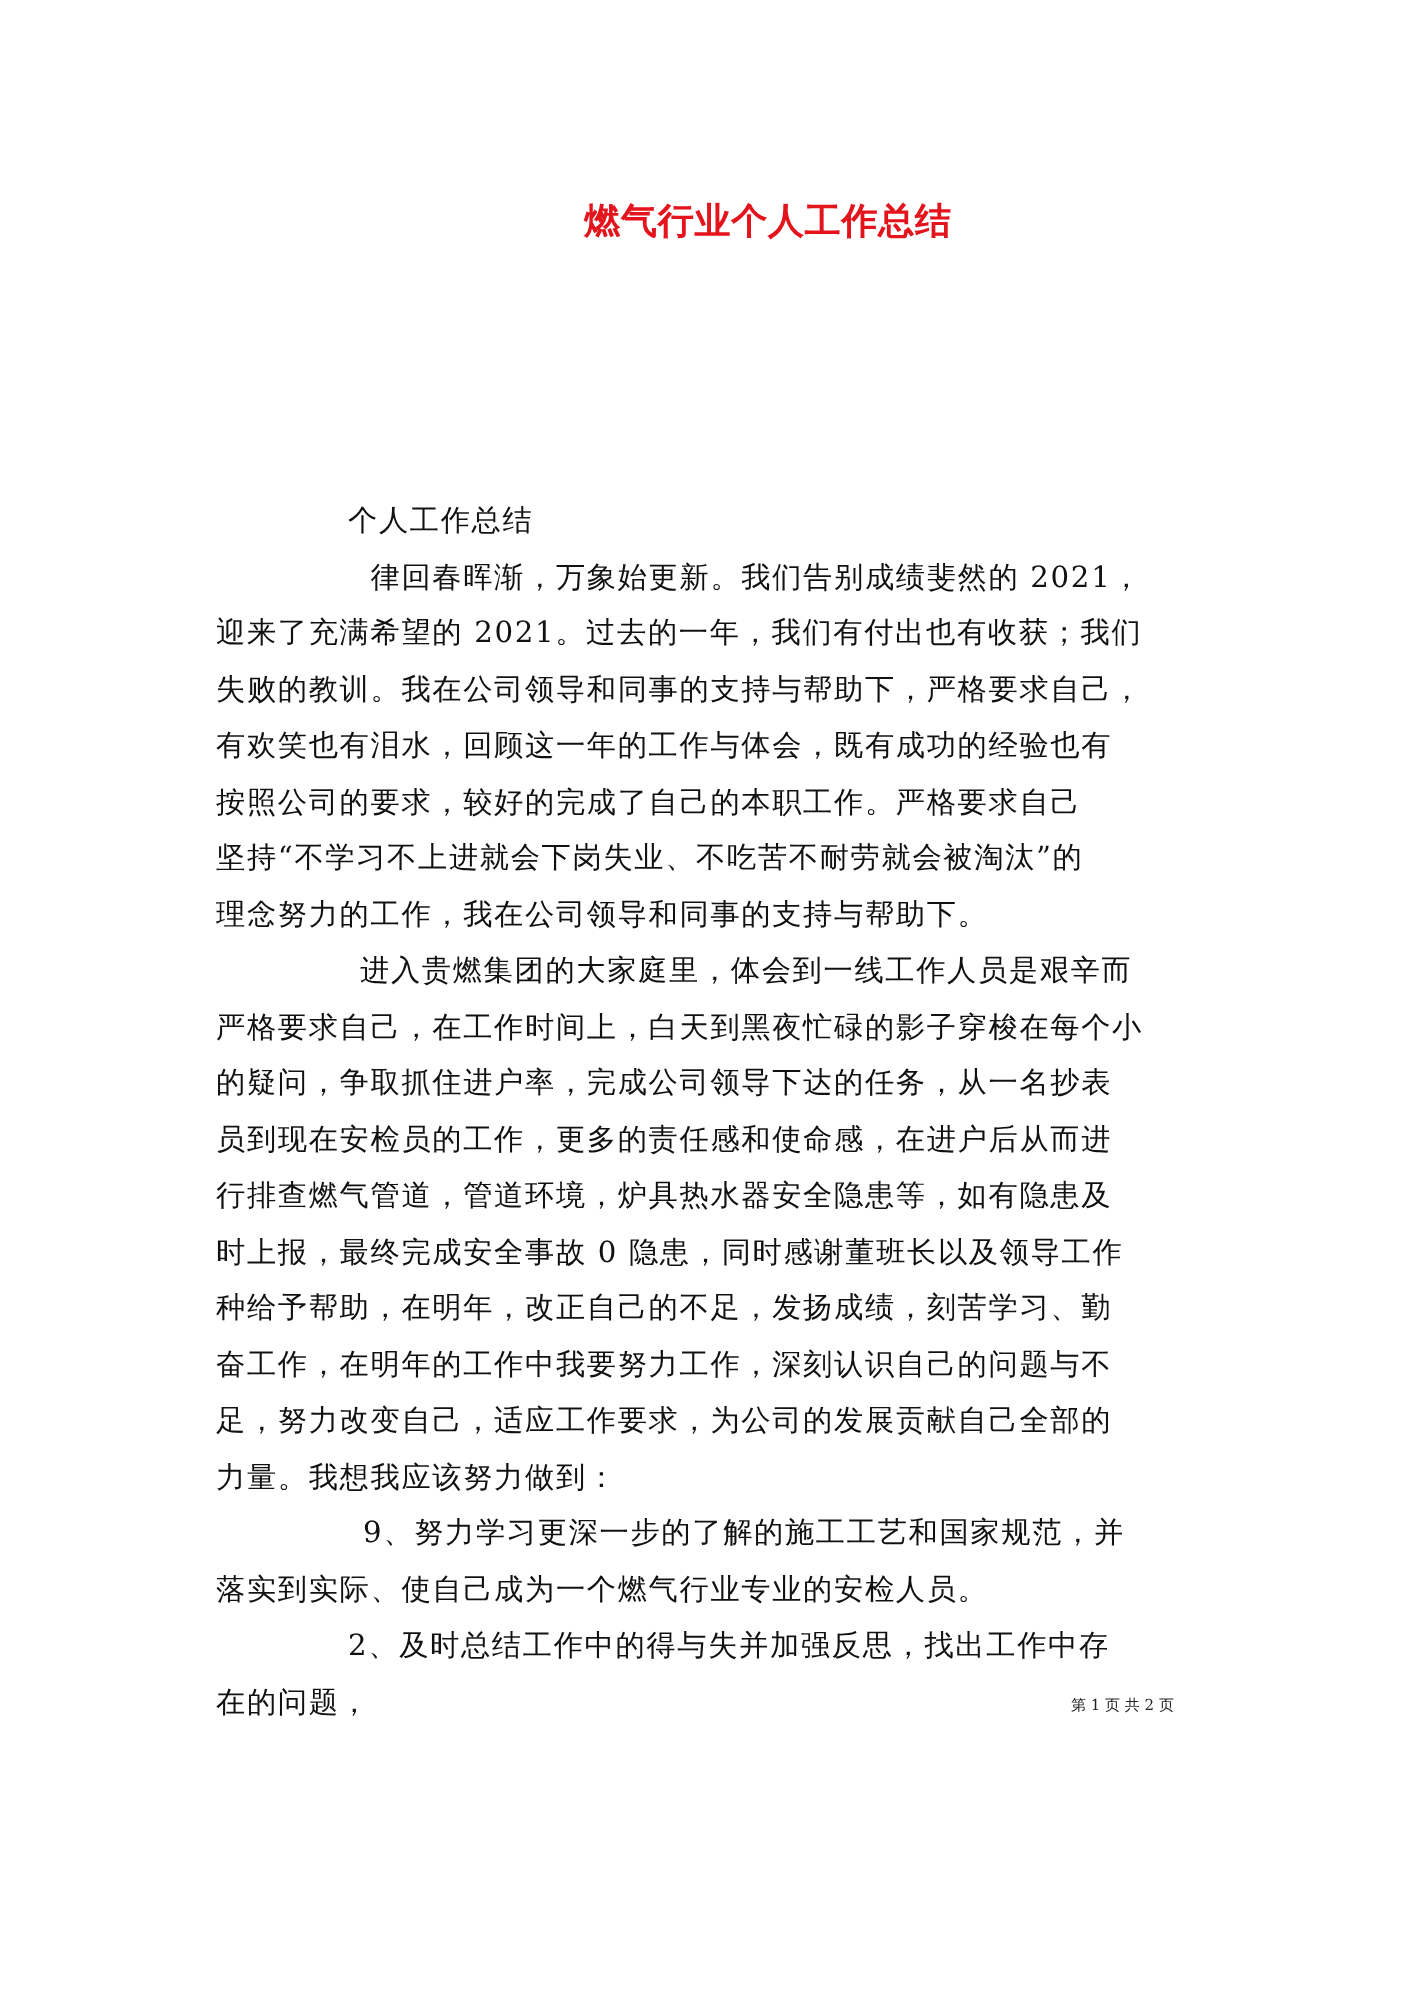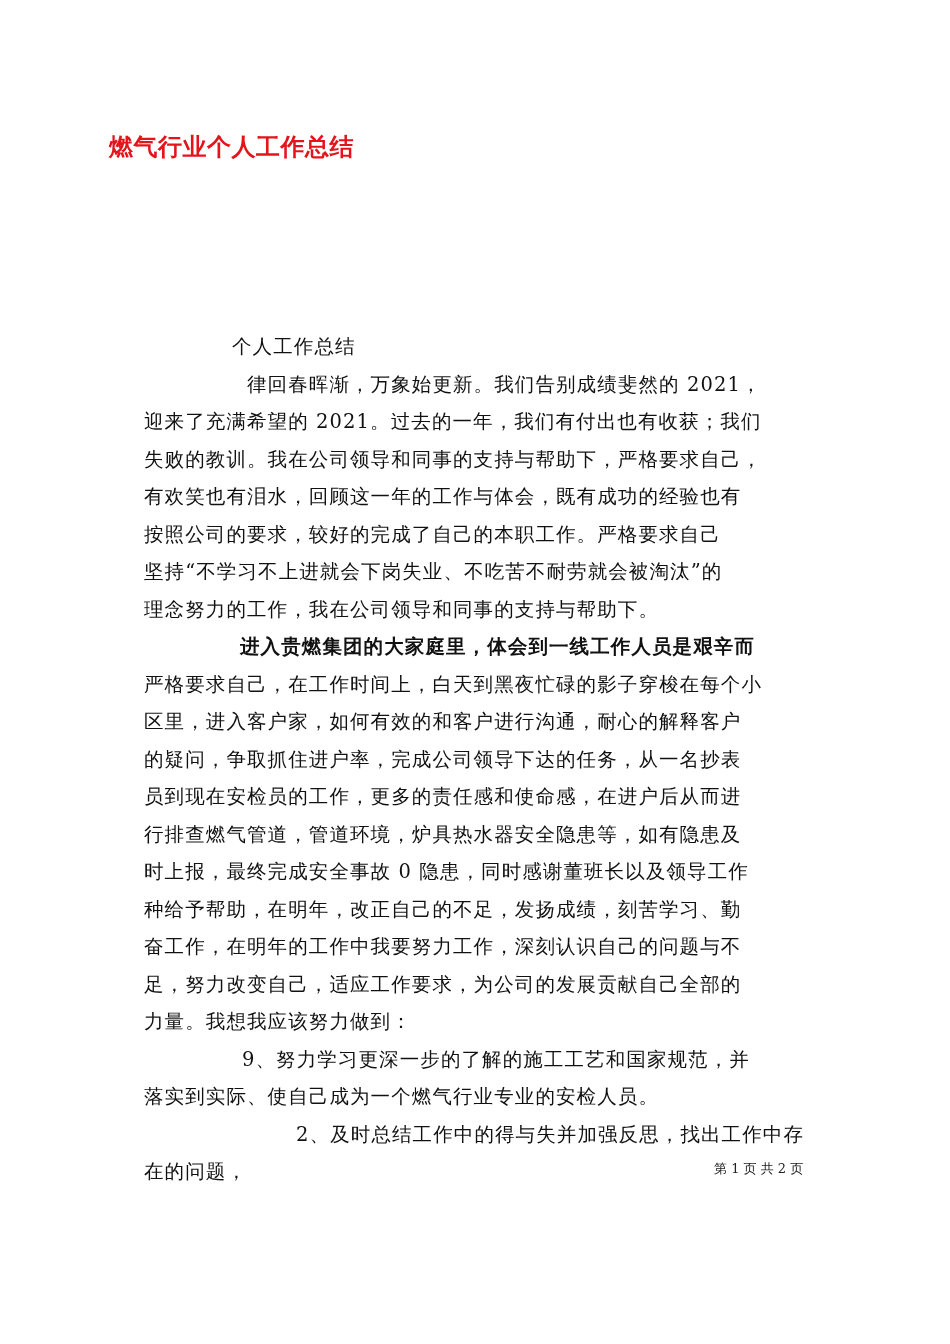--- a/index.html
+++ b/index.html
@@ -1,30 +1,30 @@
 <!DOCTYPE html>
 <html><head>
 <meta charset="utf-8">
 <style>
   html, body { margin: 0; padding: 0; background: #ffffff; }
   body { width: 950px; height: 1344px; position: relative; overflow: hidden;
          font-family: "DejaVu Serif", "Liberation Serif", serif; color: #111; }
-  .title { position: absolute; left: 0; width: 950px; top: 131px; 
-           padding-left: 109px; box-sizing: border-box;
+  .title { position: absolute; left: 0; width: 950px; top: 131px; text-align: center;
+           padding-left: 74px; box-sizing: border-box;
            font-family: "DejaVu Sans", "Liberation Sans", sans-serif;
            font-weight: bold; font-size: 24px; color: #e3141b; letter-spacing: 0.5px; }
   .body { position: absolute; left: 144px; top: 328px; width: 660px; }
   .line { font-size: 19.5px; line-height: 37.5px; height: 37.5px; white-space: nowrap;
           letter-spacing: 1.1px; }
   .ind-title { padding-left: 88px; }
   .ind-p1 { padding-left: 103px; }
-  .ind-p2 { padding-left: 96px; font-weight: bold; }
+  .ind-p2 { padding-left: 96px; }
   .ind-p3 { padding-left: 98px; }
-  .ind-p4 { padding-left: 88px; text-align: right; }
-  .footer { position: absolute; top: 1160px; left: 714px; font-size: 13px; color: #222;
+  .ind-p4 { padding-left: 88px; }
+  .footer { position: absolute; top: 1130px; left: 714px; font-size: 10px; color: #222;
             font-family: "DejaVu Serif", "Liberation Serif", serif; }
 </style>
 </head>
 <body>
 
 <div class="title">燃气行业个人工作总结</div>
 
 <div class="body">
   <div class="line ind-title">个人工作总结</div>
 
@@ -34,21 +34,20 @@
     <div class="line">失败的教训。我在公司领导和同事的支持与帮助下，严格要求自己，</div>
     <div class="line">有欢笑也有泪水，回顾这一年的工作与体会，既有成功的经验也有</div>
     <div class="line">按照公司的要求，较好的完成了自己的本职工作。严格要求自己</div>
     <div class="line">坚持“不学习不上进就会下岗失业、不吃苦不耐劳就会被淘汰”的</div>
     <div class="line">理念努力的工作，我在公司领导和同事的支持与帮助下。</div>
   </div>
 
   <div>
     <div class="line ind-p2">进入贵燃集团的大家庭里，体会到一线工作人员是艰辛而</div>
     <div class="line">严格要求自己，在工作时间上，白天到黑夜忙碌的影子穿梭在每个小</div>
-    <div class="line">区里，进入客户家，如何有效的和客户进行沟通，耐心的解释客户</div>
     <div class="line">的疑问，争取抓住进户率，完成公司领导下达的任务，从一名抄表</div>
     <div class="line">员到现在安检员的工作，更多的责任感和使命感，在进户后从而进</div>
     <div class="line">行排查燃气管道，管道环境，炉具热水器安全隐患等，如有隐患及</div>
     <div class="line">时上报，最终完成安全事故 0 隐患，同时感谢董班长以及领导工作</div>
     <div class="line">种给予帮助，在明年，改正自己的不足，发扬成绩，刻苦学习、勤</div>
     <div class="line">奋工作，在明年的工作中我要努力工作，深刻认识自己的问题与不</div>
     <div class="line">足，努力改变自己，适应工作要求，为公司的发展贡献自己全部的</div>
     <div class="line">力量。我想我应该努力做到：</div>
   </div>
 

